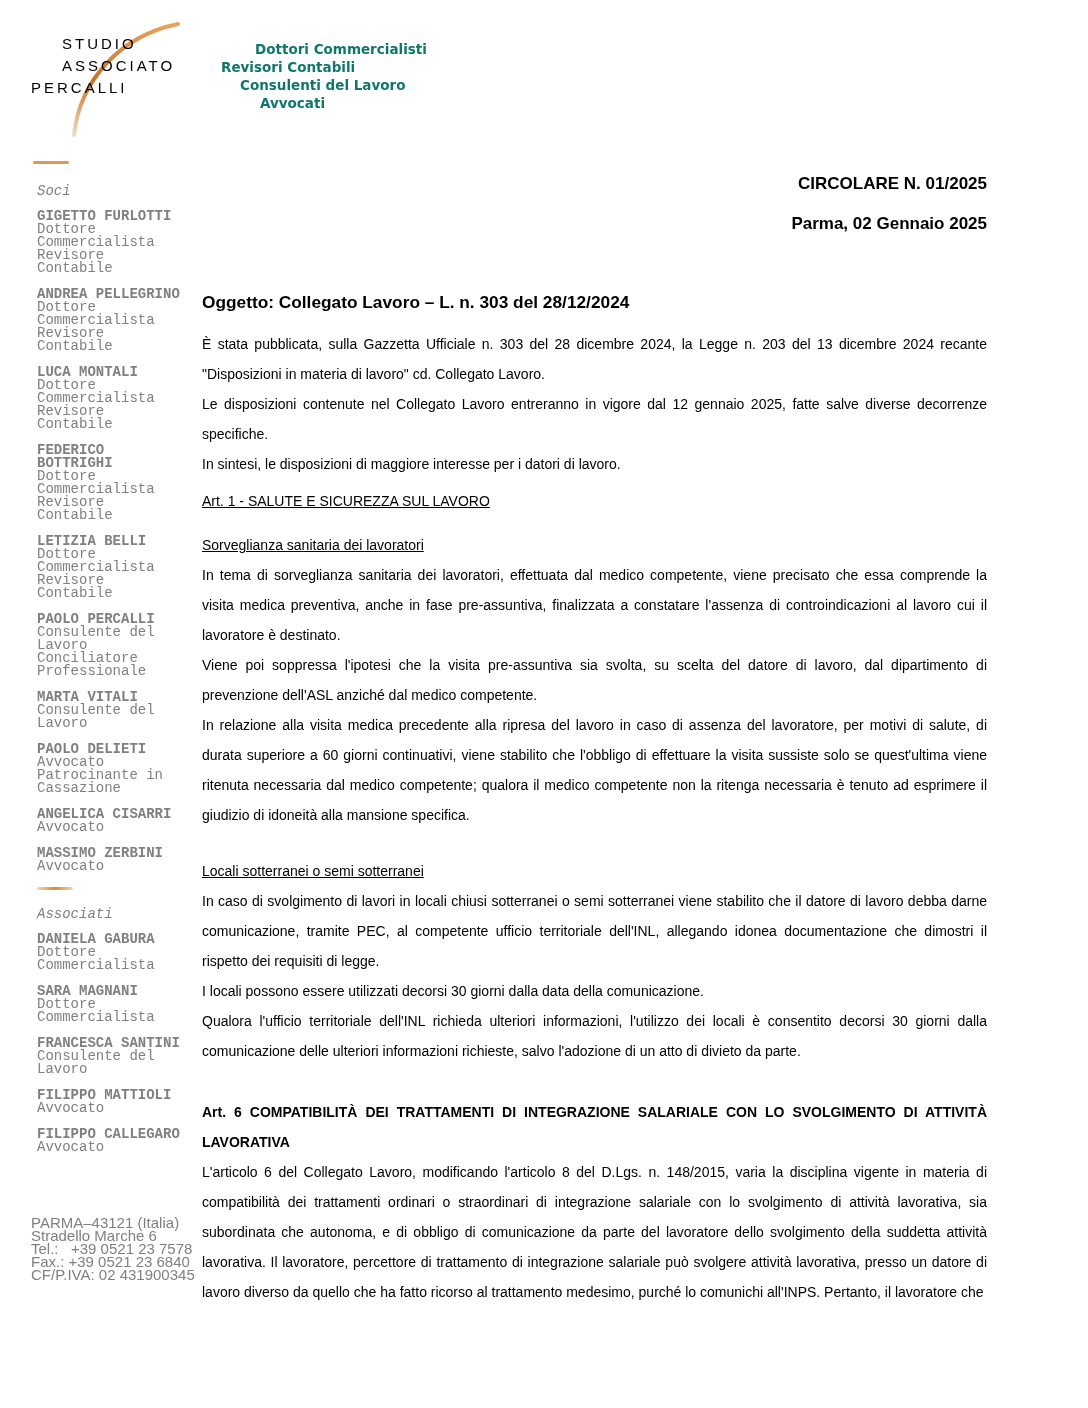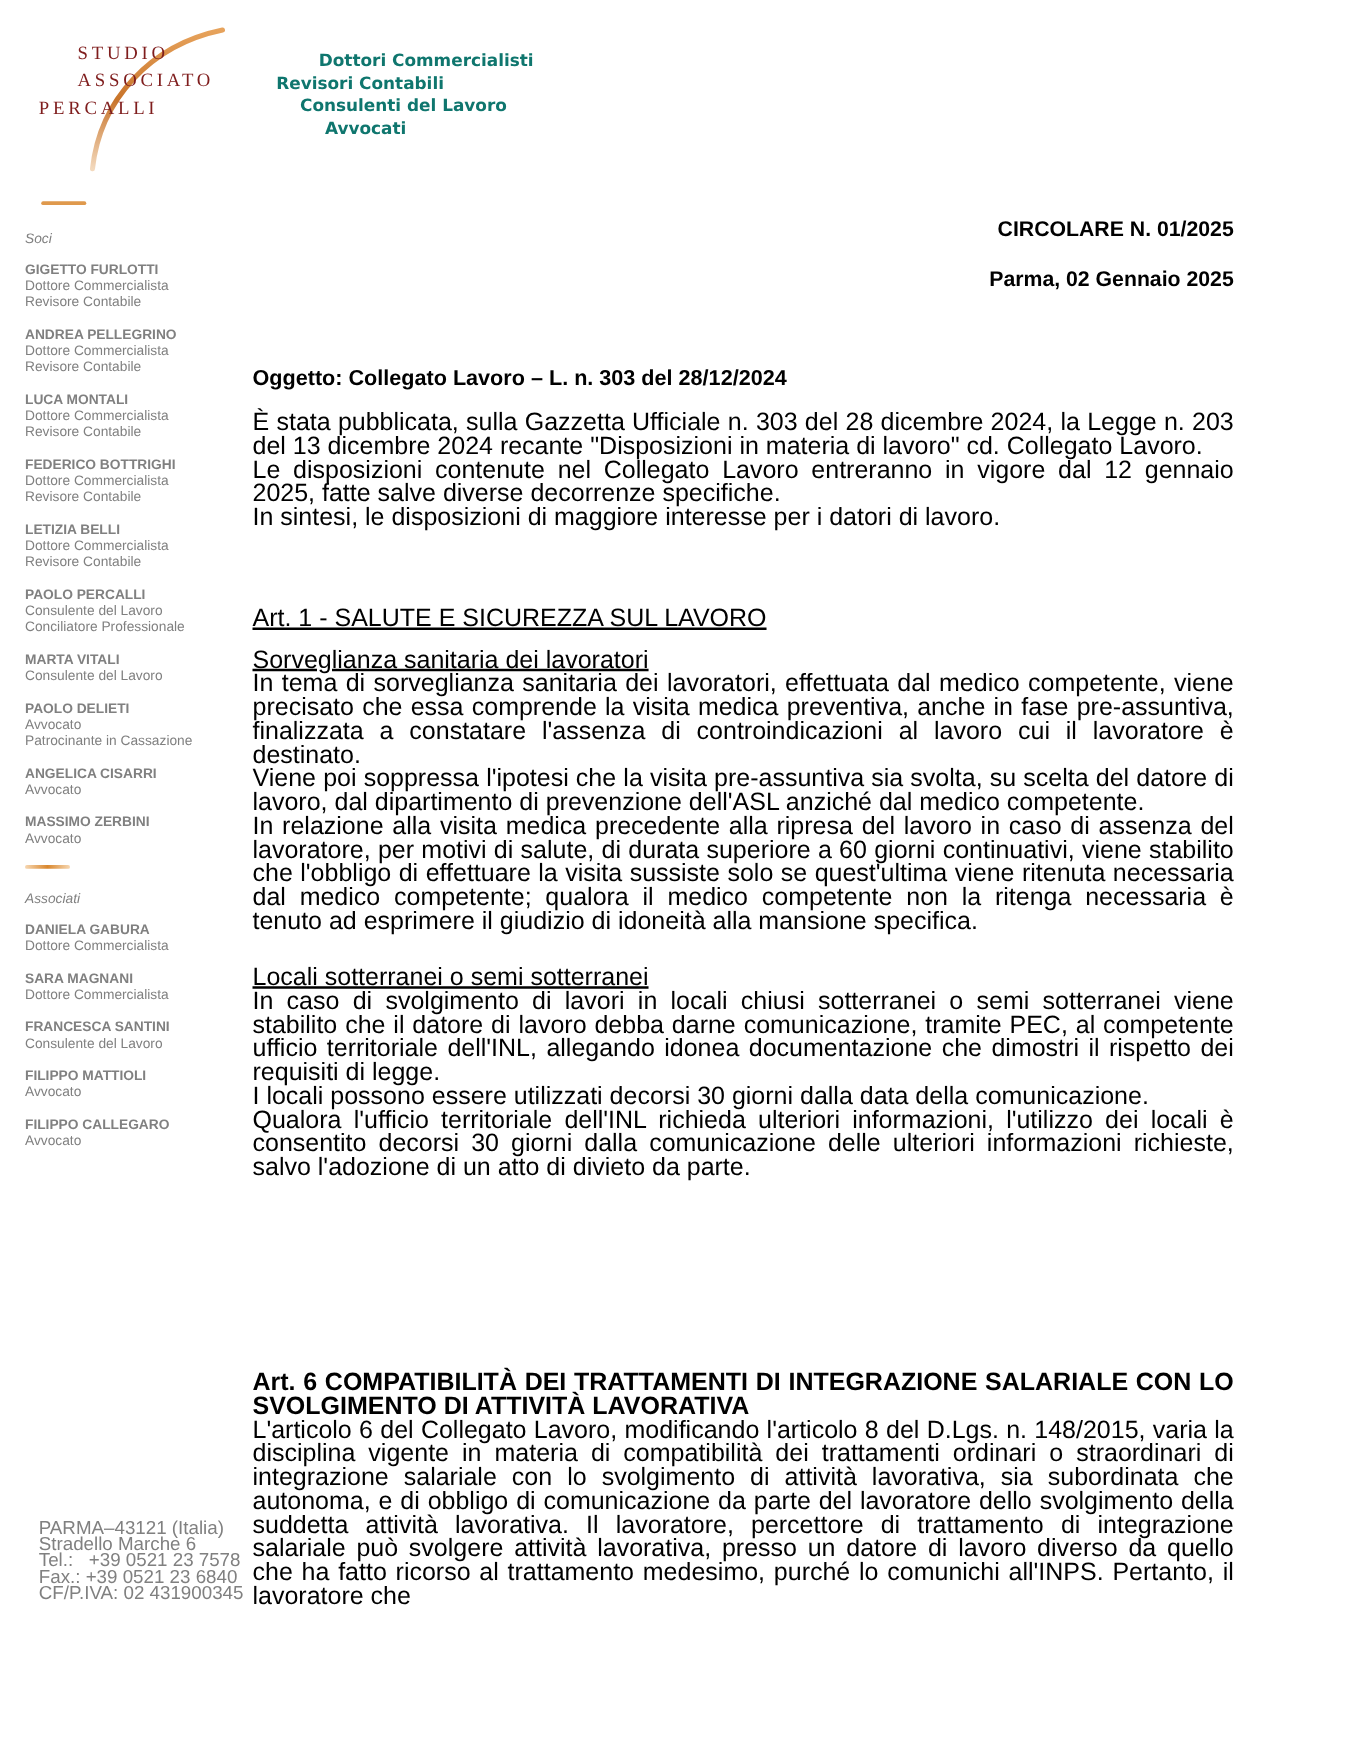--- a/index.html
+++ b/index.html
@@ -1,30 +1,30 @@
 <!DOCTYPE html>
 <html><head>
 <meta charset="utf-8">
 <style>
   html, body { margin: 0; padding: 0; background: #ffffff; }
   body { width: 1088px; height: 1408px; position: relative; overflow: hidden; font-family: "Liberation Sans", sans-serif; color: #000; }
   .logo { position: absolute; left: 0; top: 0; width: 200px; height: 180px; }
-  .logo-text { position: absolute; font-family: Liberation Serif, serif; font-size: 15px; letter-spacing: 3px; color: #7f1d1d; line-height: 19px; }
+  .logo-text { position: absolute; font-family: Liberation Sans, sans-serif; font-size: 15px; letter-spacing: 3px; color: #000000; line-height: 19px; }
   .professions { position: absolute; left: 220px; top: 40px; font-family: "DejaVu Sans", sans-serif; font-weight: bold; font-size: 13.5px; color: #0f766e; line-height: 18px; }
   .professions div { white-space: nowrap; }
-  .sidebar { position: absolute; left: 20px; top: 185px; width: 150px; font-family: Liberation Sans, sans-serif; color: #808080; font-size: 11px; line-height: 13px; }
+  .sidebar { position: absolute; left: 37px; top: 185px; width: 150px; font-family: Liberation Mono, monospace; color: #808080; font-size: 14px; line-height: 13px; }
   .sb-head { font-style: italic; margin-bottom: 12px; }
   .sb-member { margin-bottom: 13px; }
   .sb-name { font-weight: bold; }
   .sb-rule { width: 36px; height: 3px; background: linear-gradient(90deg, #f6d7b2, #d9872e, #f6d7b2); border-radius: 2px; margin: 14px 0 18px 0; }
   .sb-contacts { position: absolute; left: 31px; top: 1216px; font-size: 15px; line-height: 13px; color: #808080; }
   .main { position: absolute; left: 202px; top: 0; width: 785px; }
   .circ { position: absolute; right: 0; top: 174px; font-weight: bold; font-size: 17px; text-align: right; white-space: nowrap; }
   .date { position: absolute; right: 0; top: 214px; font-weight: bold; font-size: 17px; text-align: center; white-space: nowrap; }
-  .body-text { position: absolute; left: 0; width: 785px; font-size: 20px; line-height: 19px; text-align: justify; }
+  .body-text { position: absolute; left: 0; width: 785px; font-size: 14px; line-height: 30px; text-align: justify; }
   .body-text p { margin: 0; }
   .obj { position: absolute; left: 0; top: 292px; font-weight: bold; font-size: 17.3px; white-space: nowrap; }
   .h-art { font-weight: normal; text-decoration: underline; }
   .h-art6 { font-weight: bold; }
   .sub { text-decoration: underline; }
 </style>
 </head>
 <body>
 
 <div class="logo">

